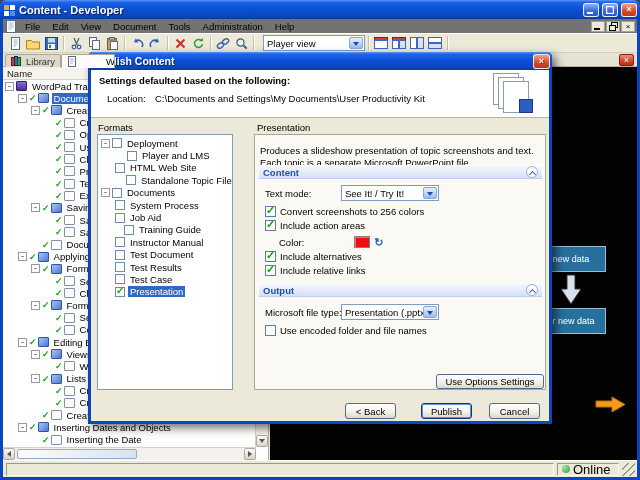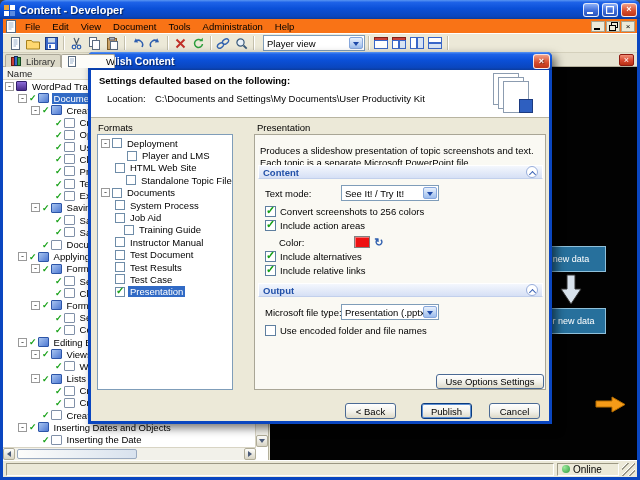--- a/index.html
+++ b/index.html
@@ -8,21 +8,21 @@
   
   .titlebar{position:absolute;left:0;top:0;width:640px;height:19px;border-radius:5px 5px 0 0;
     background:linear-gradient(180deg,#5A96F2 0%,#1E63E8 12%,#0B50D8 45%,#0A46BE 86%,#0B3C9E 100%);
     display:flex;align-items:center;padding:0 3px;gap:3px;}
   .title-text{color:#fff;font-weight:bold;font-size:11px;flex:1;text-shadow:1px 1px 1px rgba(0,0,0,.55);white-space:nowrap;}
   .tbtn{width:16px;height:14px;border:1px solid rgba(255,255,255,.85);border-radius:3px;display:flex;align-items:center;justify-content:center;
     background:linear-gradient(180deg,#8CB0F8,#3E6CD8 55%,#2A55BE);color:#fff;font-size:9px;line-height:9px;font-weight:bold;}
   .tbtn.close{background:linear-gradient(180deg,#F0A088,#D85030 55%,#BE3418);}
   
   .wbody{position:absolute;left:3px;top:19px;width:634px;height:458px;background:#ECE9D8;}
-  .menubar{position:absolute;left:0;top:0;width:634px;height:14px;display:flex;align-items:center;font-size:9.5px;background:#f97316;}
+  .menubar{position:absolute;left:0;top:0;width:634px;height:14px;display:flex;align-items:center;font-size:9.5px;background:#737373;}
   .menu-item{padding:0 6px;height:100%;display:flex;align-items:center;color:#000;}
   .menu-doc-icon{width:14px;height:13px;margin-left:2px;}
   .mdi-btns{margin-left:auto;display:flex;gap:1px;padding-right:2px;}
   .mdi-btn{width:14px;height:11px;border:1px solid #A8A490;background:#ECE9D8;display:flex;align-items:center;justify-content:center;font-size:8px;color:#000;}
   .toolbar{position:absolute;left:0;top:14px;width:634px;height:20px;display:flex;align-items:center;padding:0 3px;border-top:1px solid #fff;border-bottom:1px solid #D4D0BC;}
   .tb-btn{width:18px;height:17px;display:flex;align-items:center;justify-content:center;border:1px solid transparent;border-radius:2px;flex:none;}
   .tb-sep{width:1px;height:14px;background:#C4C0AC;box-shadow:1px 0 0 #fff;margin:0 3px;flex:none;}
   .tb-combo{width:102px;height:16px;margin-left:6px;flex:none;}
   .combo{position:relative;background:#fff;border:1px solid #7F9DB9;height:16px;font-size:9.5px;display:flex;align-items:center;padding:0 16px 0 3px;white-space:nowrap;overflow:hidden;}
   .combo .dd{position:absolute;right:1px;top:1px;bottom:1px;width:14px;border:1px solid #86A7DC;border-radius:2px;
@@ -59,21 +59,21 @@
   .sc-tri-dn{border:3px solid transparent;border-top:4px solid #4A5A78;margin-bottom:-3px;}
   .sc-tri-l{border:3px solid transparent;border-right:4px solid #4A5A78;margin-left:-3px;}
   .sc-tri-r{border:3px solid transparent;border-left:4px solid #4A5A78;margin-right:-3px;}
   .sc-thumb{position:absolute;background:linear-gradient(90deg,#FDFDFB,#D8E2EE);border:1px solid #9AAAC0;border-radius:2px;}
   
   .canvas{position:absolute;left:267px;top:48px;width:367px;height:393px;background:#020202;}
   .nbox{position:absolute;width:70px;height:26px;background:#27709C;border:1px solid #8FC0DA;color:#fff;font-size:9px;
     display:flex;align-items:center;justify-content:center;white-space:nowrap;overflow:hidden;}
   
   .statusbar{position:absolute;left:0;top:441px;width:634px;height:17px;background:#ECE9D8;border-top:1px solid #fff;display:flex;align-items:center;gap:3px;padding:2px 2px 2px 3px;}
-  .sb-cell{height:13px;border:1px solid;border-color:#9C9884 #FFF #FFF #9C9884;background:#ECE9D8;display:flex;align-items:center;font-size:10px;padding:0 4px;gap:3px;}
+  .sb-cell{height:13px;border:1px solid;border-color:#9C9884 #FFF #FFF #9C9884;background:#ECE9D8;display:flex;align-items:center;font-size:13px;padding:0 4px;gap:3px;}
   .sb-main{flex:1;}
   .sb-online{width:62px;}
   .dot{width:8px;height:8px;border-radius:50%;background:radial-gradient(circle at 30% 30%,#9CE89C,#2C9E3C);flex:none;}
   .grip{width:13px;height:13px;background:
     repeating-linear-gradient(135deg,transparent 0 3px,#fff 3px 4px,#9A9788 4px 5px);}
   
   .dialog{position:absolute;left:85px;top:33px;width:464px;height:372px;background:#0A46C0;border-radius:5px 5px 0 0;box-shadow:4px 4px 10px rgba(0,0,0,.55);}
   .dlg-title{height:18px;display:flex;align-items:center;padding:0 2px 0 6px;color:#fff;font-weight:bold;font-size:10.5px;text-shadow:1px 1px 1px rgba(0,0,0,.5);
     background:linear-gradient(180deg,#5A96F2 0%,#1E63E8 12%,#0B50D8 45%,#0A46BE 86%,#0B3C9E 100%);border-radius:5px 5px 0 0;}
   .dlg-title .sp{flex:1;}

